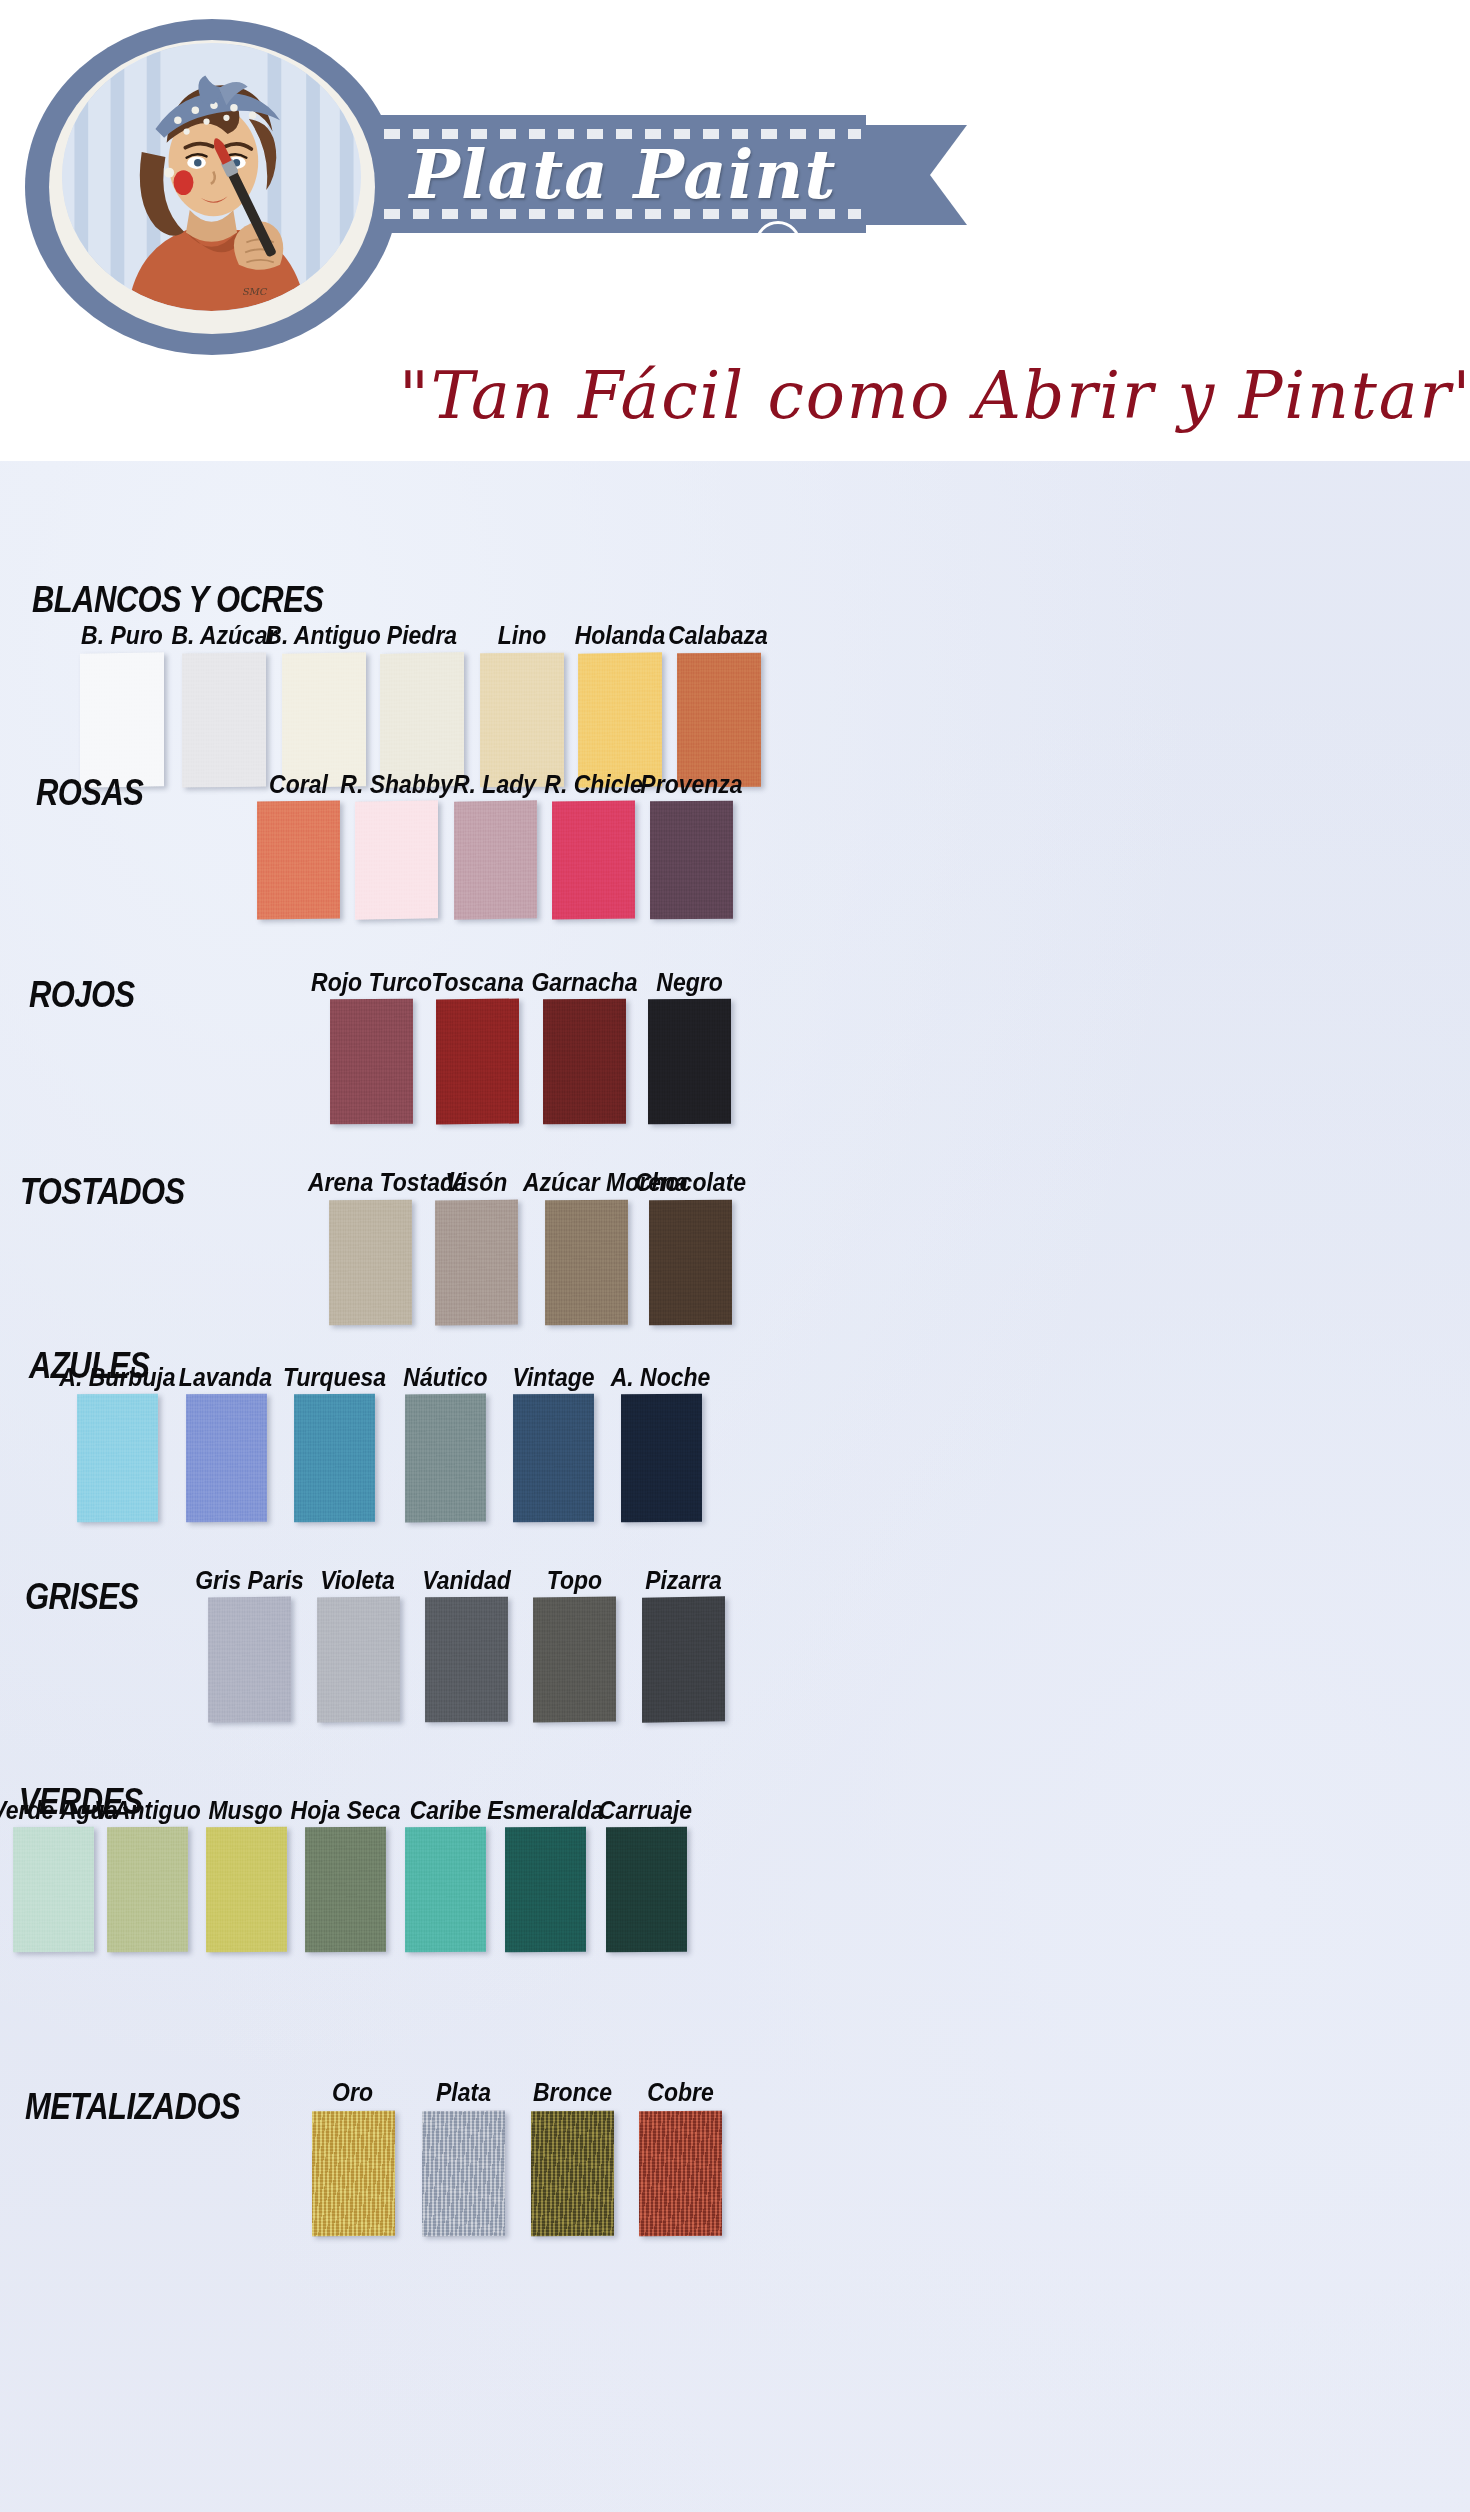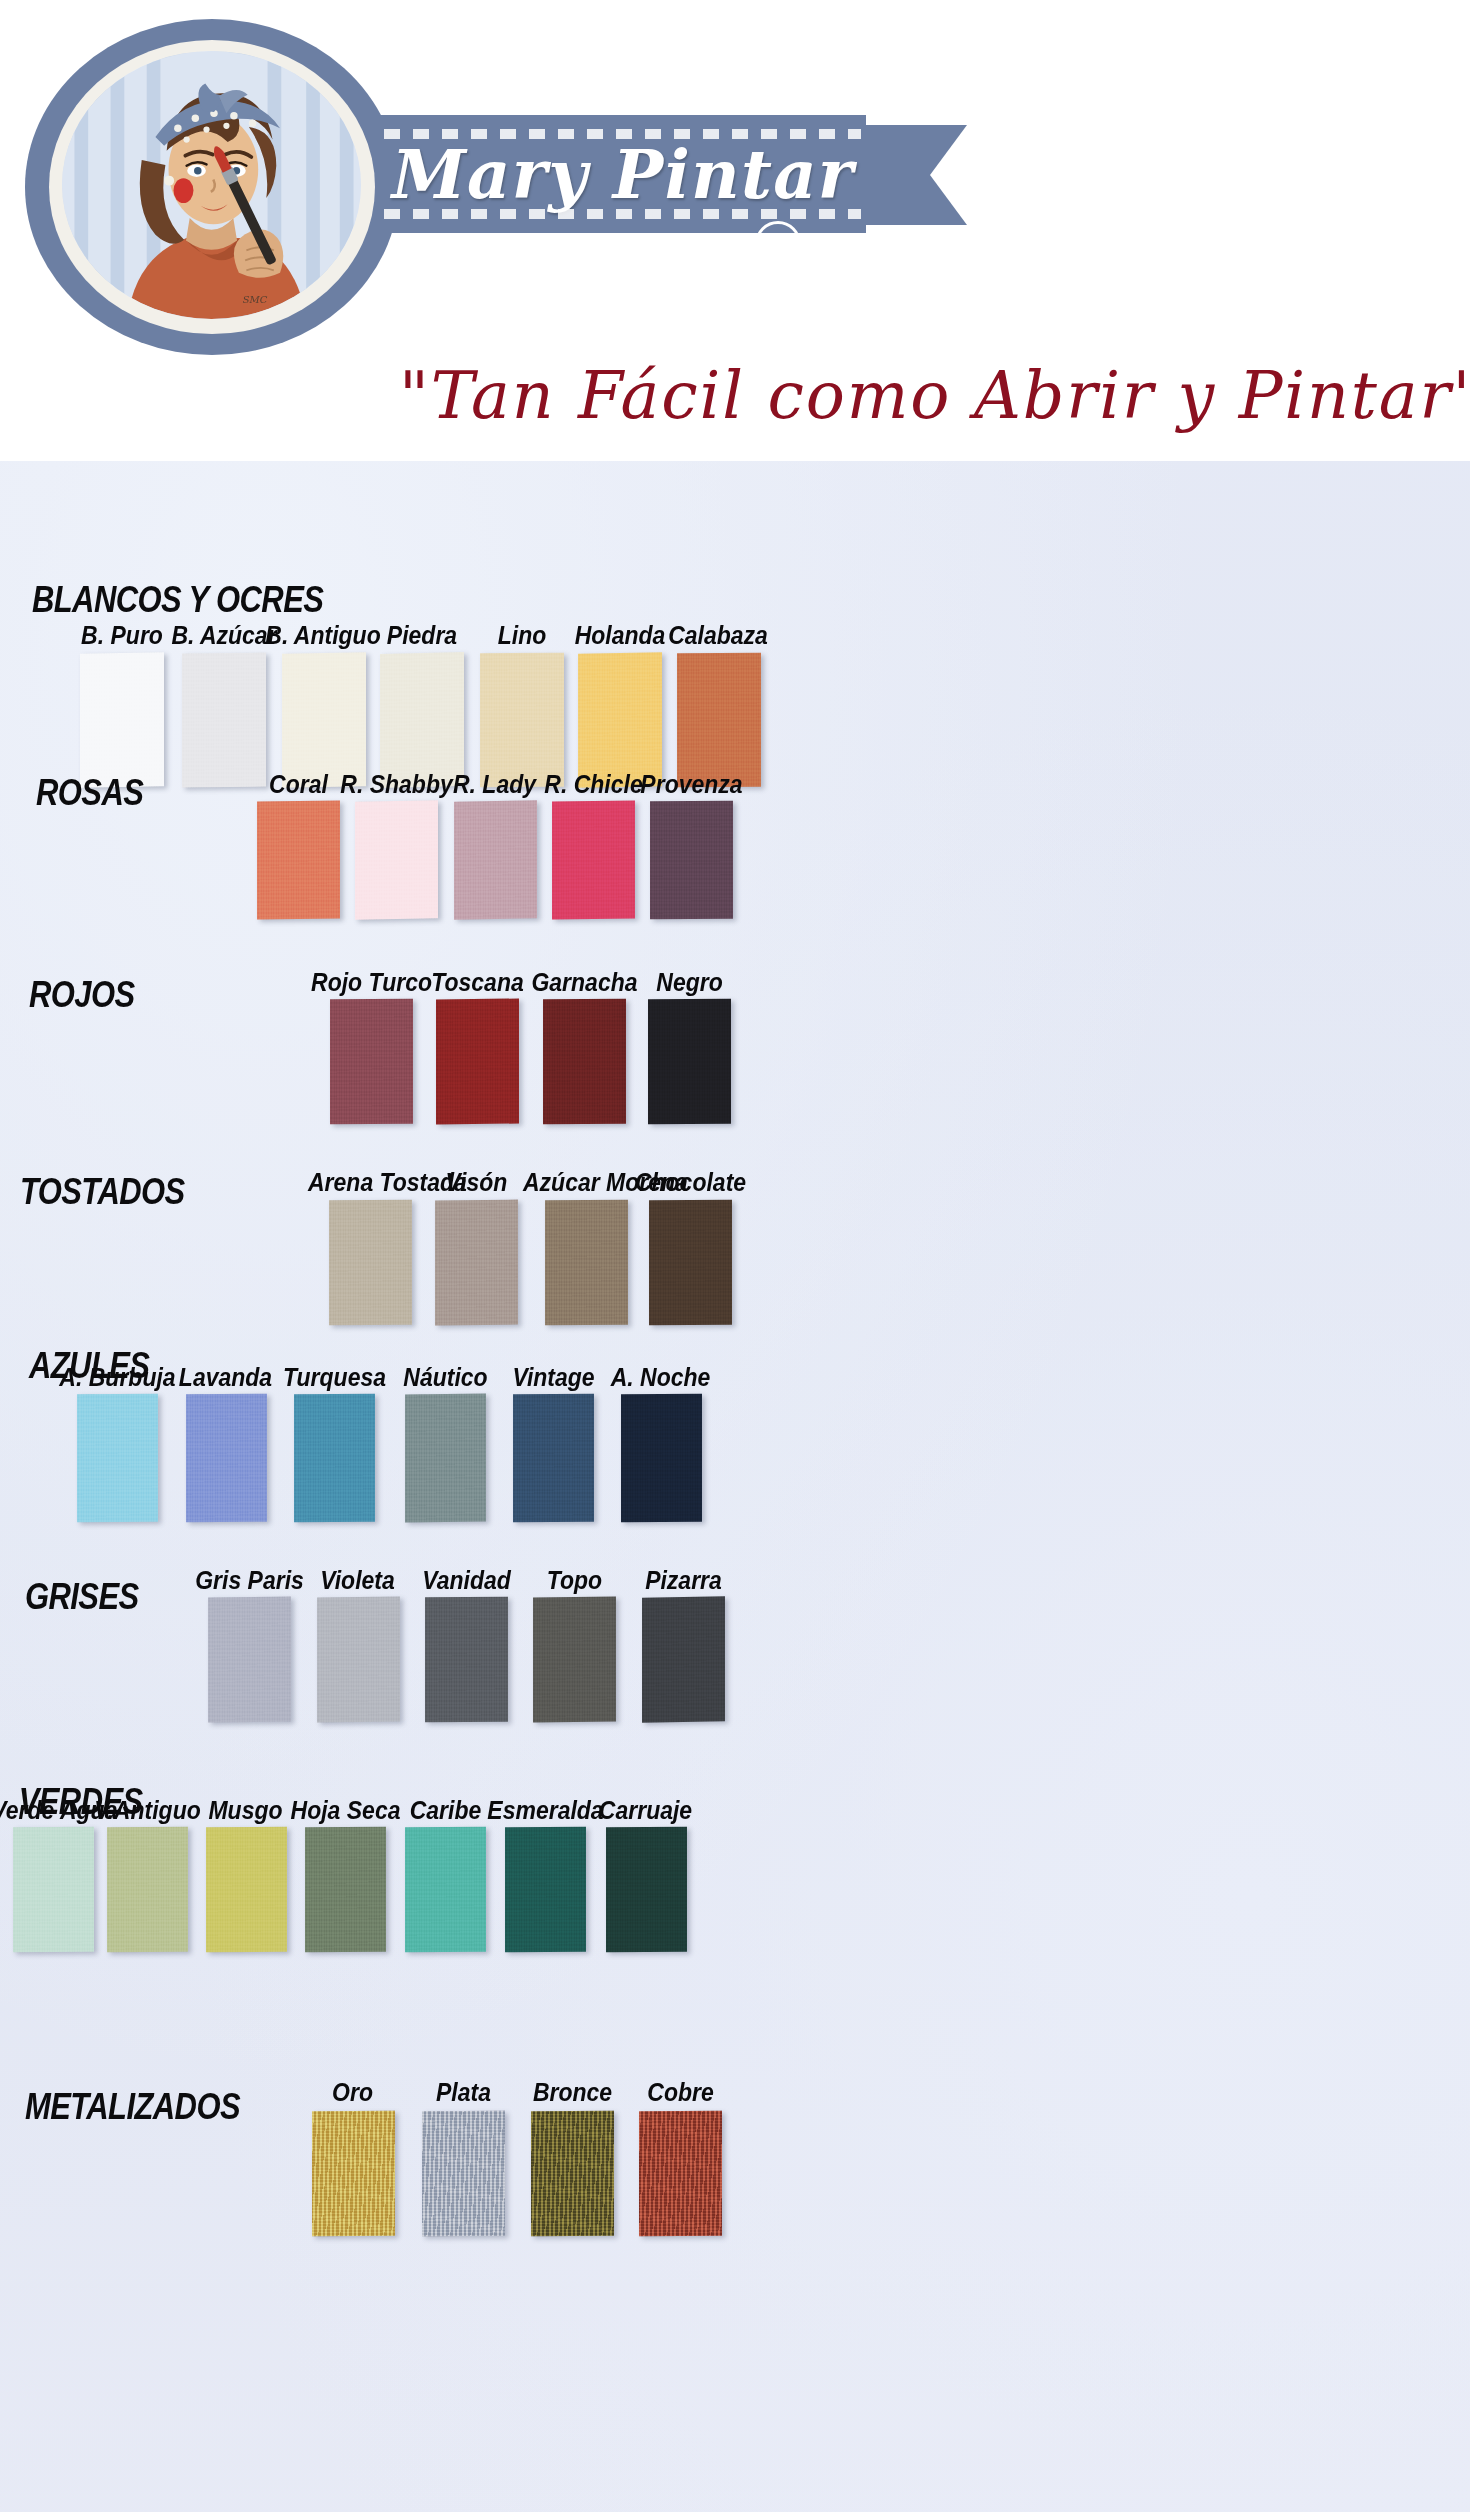--- a/index.html
+++ b/index.html
@@ -23,21 +23,21 @@
     border-radius:50%;
     background:#6c7fa3;
     box-shadow:inset 0 0 0 0 #000;
   }
   .badge-mid{
     position:absolute;left:24px;top:21px;width:326px;height:294px;
     border-radius:50%;
     background:#f2f0ea;
   }
   .badge-inner{
-    position:absolute;left:37px;top:32px;width:299px;height:268px;
+    position:absolute;left:37px;top:24px;width:299px;height:268px;
     border-radius:50%;
     background:linear-gradient(90deg,#dbe3ef 0%,#c6d3e6 12%,#e8eef7 24%,#c9d6e8 36%,#e4ebf5 48%,#c3d1e5 60%,#e6edf6 72%,#cad7e9 84%,#dfe7f3 100%);
     overflow:hidden;
   }
   
   #ribbon{
     position:absolute;left:380px;top:115px;width:486px;height:118px;
     background:#6c7fa3;
   }
   #ribbon:before{
@@ -209,21 +209,21 @@
             <path d="M296 150 q8 -26 16 0 l0 30 l-16 0 Z" fill="#c0392b"></path>
           </g>
 
           <text x="290" y="404" font-family="DejaVu Serif, serif" font-size="16" font-style="italic" fill="#5a4030">SMC</text>
         </g>
       </svg>
     </div>
   </div>
 
   <div id="ribbon">
-    <div id="ribbon-label">Mary Pintar</div>
+    <div id="ribbon-label">Plata Paint</div>
   </div>
   <div id="ribbon-tail-body"></div>
   <div id="ribbon-notch"></div>
   <div id="reg-mark">®</div>
 
   <div id="tagline">"Tan Fácil como Abrir y Pintar"</div>
 </div>
 
 <div id="sheet">
     <div class="row">

